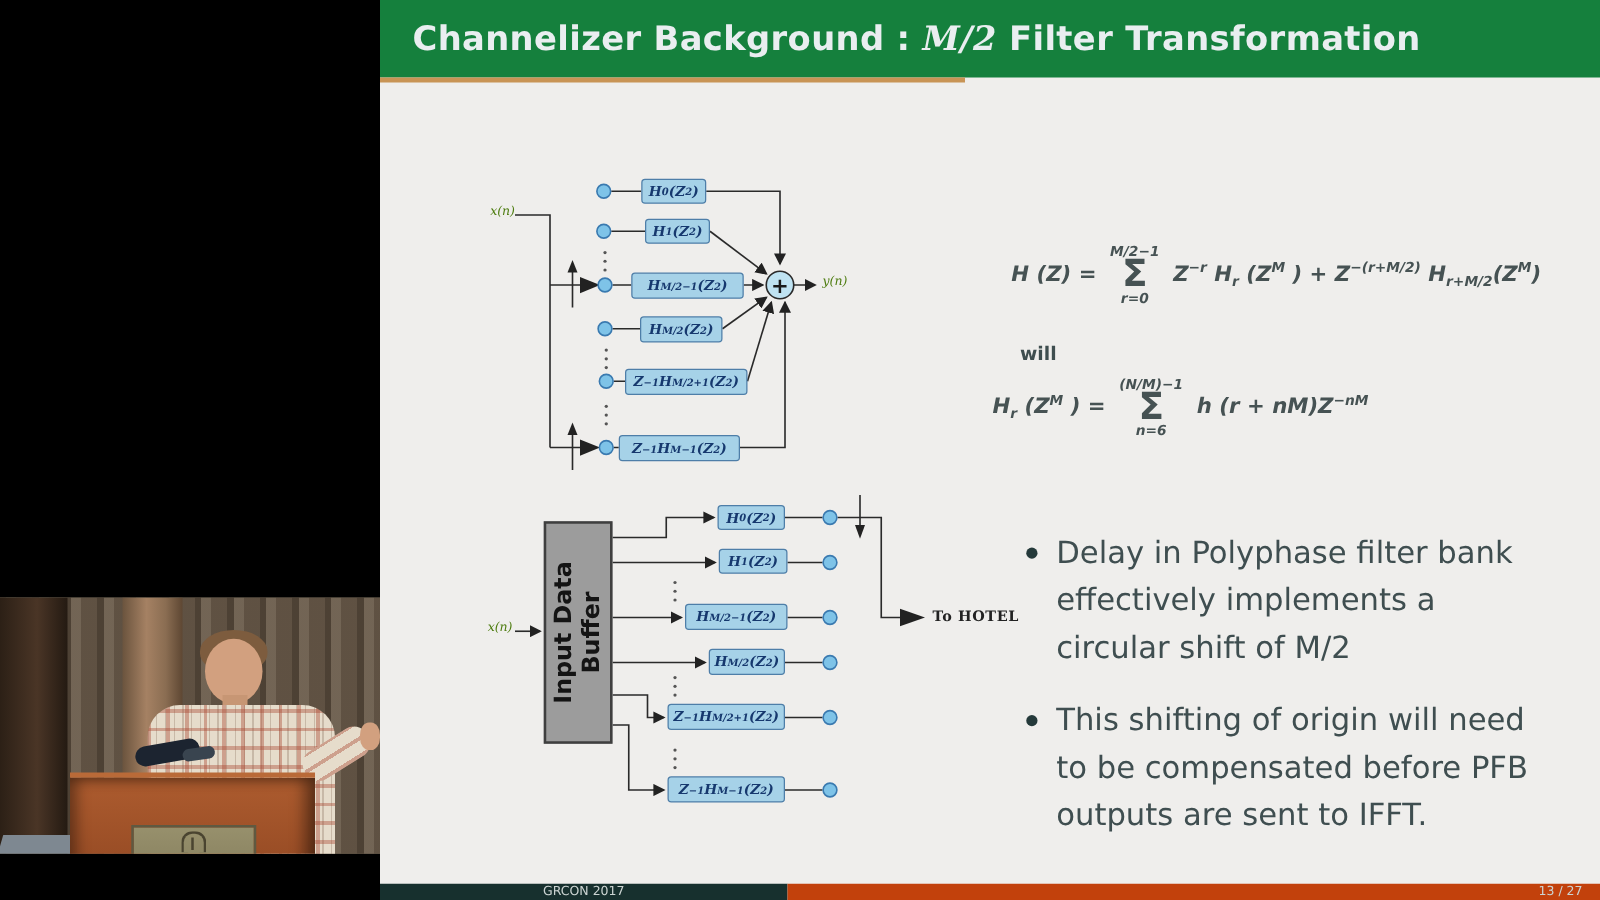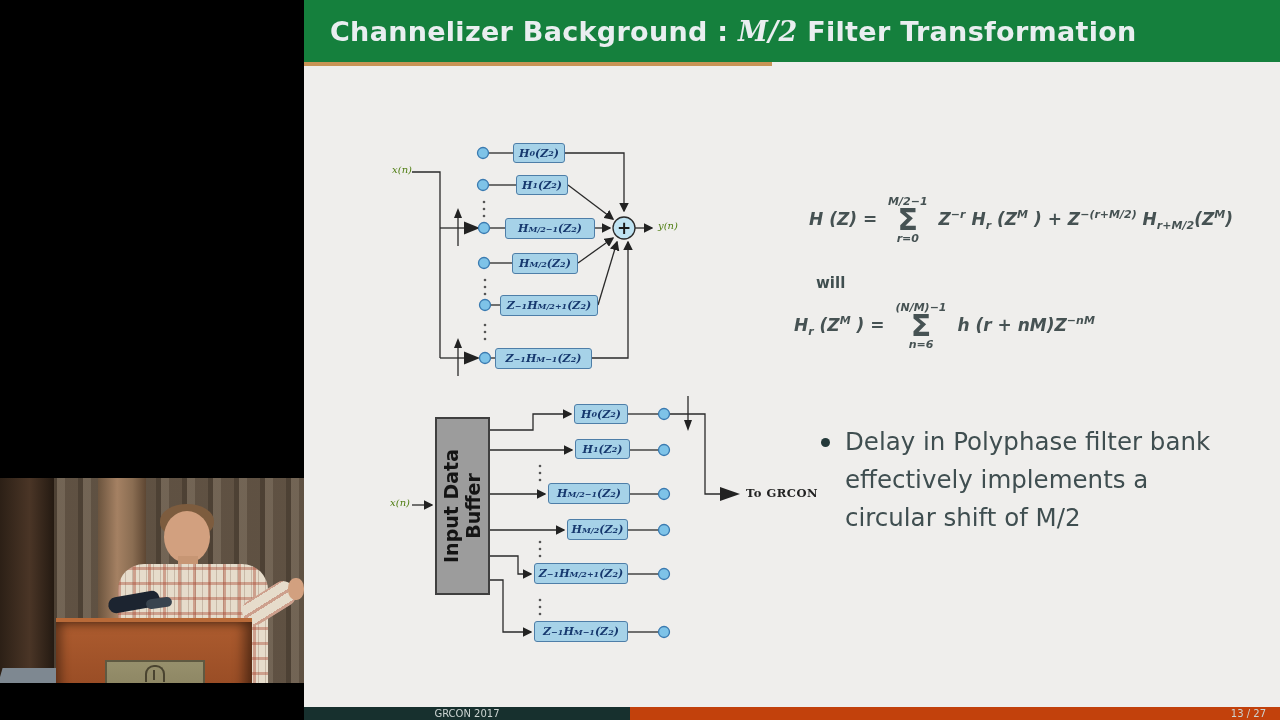--- a/index.html
+++ b/index.html
@@ -280,21 +280,21 @@
             <circle cx="156" cy="224" r="1.3"></circle>
         </g>
       </svg>
       <div class="buffer">
         <div class="rot">
           <span>Input Data</span>
           <span>Buffer</span>
         </div>
       </div>
       <div class="mlab" style="left:0px;top:107px;width:26px;text-align:right;">x(n)</div>
-      <div class="ifft">To GRCON</div>
+      <div class="ifft">To HOTEL</div>
       <div class="fbox" style="left:190px;top:14px;width:54px;height:20px;">
           <span>H</span>
           <sub>0</sub>
           <span> (Z</span>
           <sup>2</sup>
           <span>)</span>
         </div>
       <div class="fbox" style="left:191px;top:49px;width:55px;height:20px;">
           <span>H</span>
           <sub>1</sub>
@@ -346,20 +346,24 @@
           <span class="s-top">(N/M)−1</span>
           <span class="s-sym">Σ</span>
           <span class="s-bot">n=6</span>
         </span><span> h (r + nM)Z</span><sup>−nM</sup></div>
 
     <div id="bullets">
       <div class="bullet">
         <span class="dot"></span>
         <span>Delay in Polyphase filter bank effectively implements a circular shift of M/2</span>
       </div>
+      <div class="bullet">
+        <span class="dot"></span>
+        <span>This shifting of origin will need to be compensated before PFB outputs are sent to IFFT.</span>
+      </div>
     </div>
 
     <div id="footer">
       <div class="seg1">GRCON 2017</div>
       <div class="seg3">13 / 27</div>
     </div>
 
   </div>
 </div>
 

